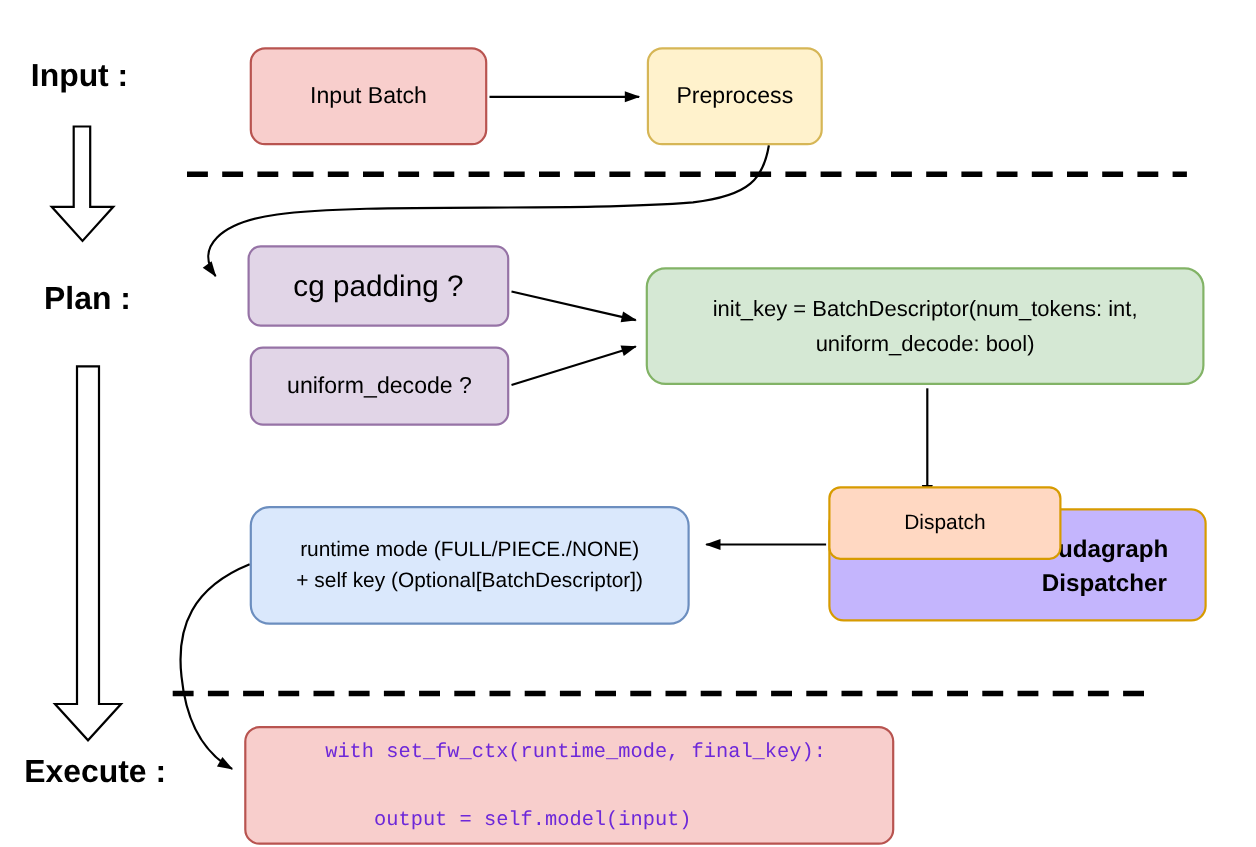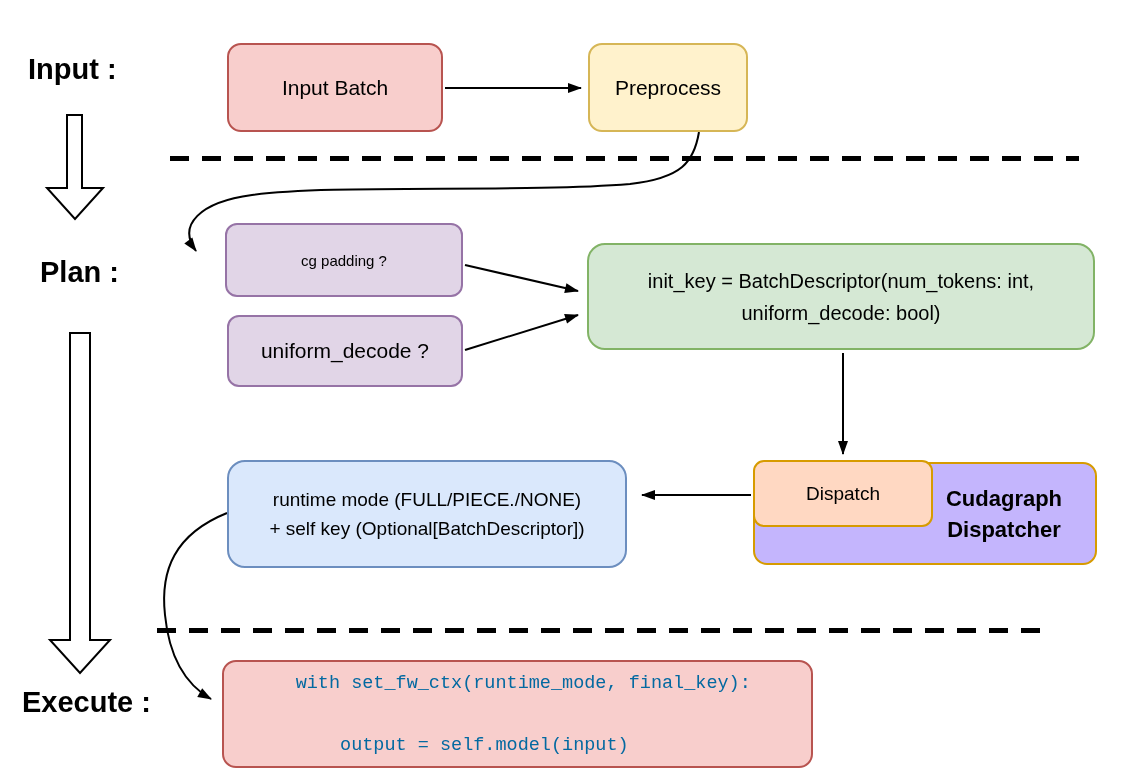--- a/index.html
+++ b/index.html
@@ -30,29 +30,29 @@
   .n-red    {background:#f8cecc;border:2px solid #b85450;border-radius:14px;}
   .n-yellow {background:#fff2cc;border:2px solid #d6b656;border-radius:14px;}
   .n-purple {background:#e1d5e7;border:2px solid #9673a6;border-radius:12px;}
   .n-green  {background:#d5e8d4;border:2px solid #82b366;border-radius:18px;}
   .n-orange-light{background:#c4b5fd;border:2px solid #d79b00;border-radius:14px;font-weight:bold;}
   .n-orange-mid  {background:#ffd8c2;border:2px solid #d79b00;border-radius:11px;}
   .n-blue   {background:#dae8fc;border:2px solid #6c8ebf;border-radius:18px;}
 
   #node-input-batch   {left:227px;top:28px;width:216px;height:89px;font-size:21px;}
   #node-preprocess    {left:588px;top:28px;width:160px;height:89px;font-size:21px;}
-  #node-cg-padding    {left:225px;top:208px;width:238px;height:74px;font-size:15px;}
+  #node-cg-padding    {left:225px;top:208px;width:238px;height:74px;font-size:27px;}
   #node-uniform-decode{left:227px;top:300px;width:236px;height:72px;font-size:21px;}
   #node-init-key      {left:587px;top:228px;width:508px;height:107px;font-size:20px;line-height:32px;}
   #node-cudagraph     {left:753px;top:447px;width:344px;height:103px;}
-  #node-dispatch      {left:753px;top:445px;width:180px;height:67px;font-size:19px;}
+  #node-dispatch      {left:753px;top:427px;width:212px;height:67px;font-size:19px;}
   #node-runtime       {left:227px;top:445px;width:400px;height:108px;font-size:19px;line-height:29px;}
   #node-execute-code  {left:222px;top:645px;width:591px;height:108px;
                        font-family:"Liberation Mono", monospace;font-size:18.5px;
-                       line-height:31px;color:#0369a1;justify-content:flex-start;text-align:left;
+                       line-height:31px;color:#6d28d9;justify-content:flex-start;text-align:left;
                        padding-left:5px;}
   #node-execute-code .code{white-space:pre;}
   .cudagraph-label{
     position:absolute;right:6px;top:50%;transform:translateY(-50%);
     width:170px;text-align:center;font-size:22px;line-height:31px;color:#000;
   }
   #label-input  {left:28px;top:38px;}
   #label-plan   {left:40px;top:241px;}
   #label-execute{left:22px;top:671px;}
 </style>

